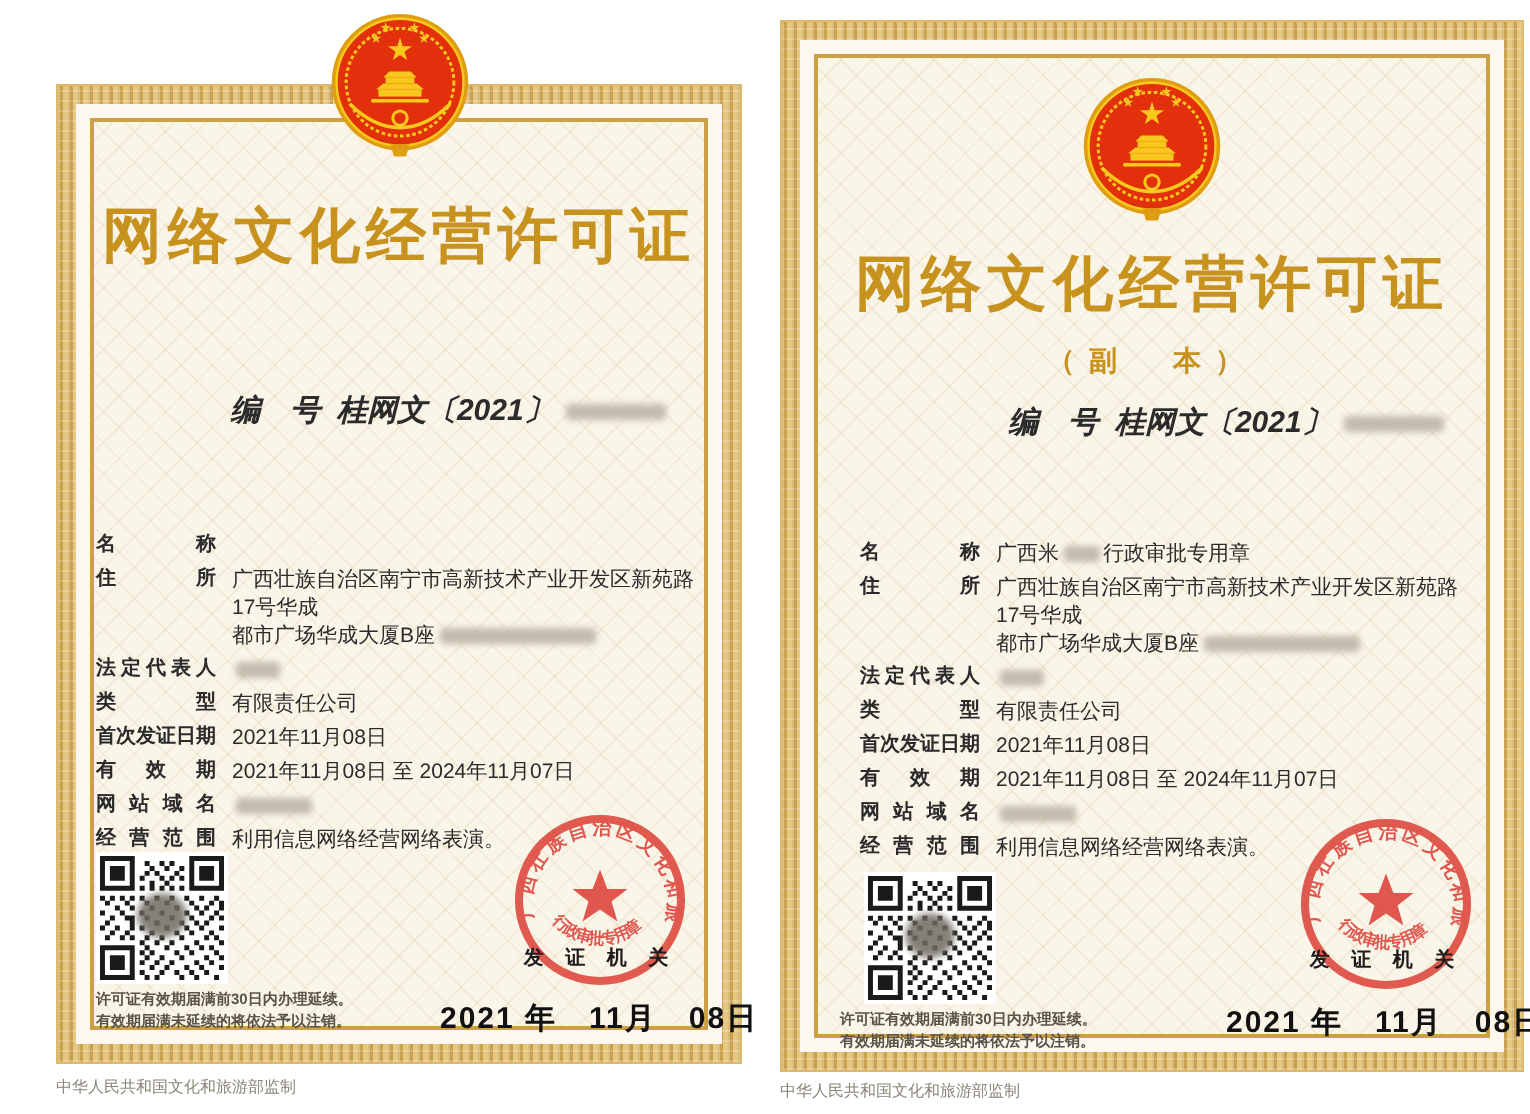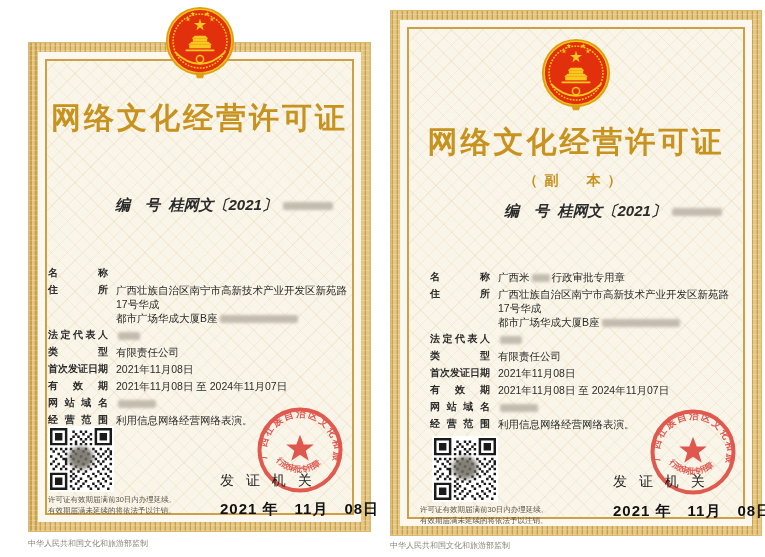--- a/index.html
+++ b/index.html
@@ -53,24 +53,24 @@
   }
   .fvalue{flex:1;line-height:14px;}
   .redact{
     display:inline-block;height:8px;border-radius:2px;
     background:#c3bcae;filter:blur(1.6px);vertical-align:middle;margin:0 2px;
   }
   .w18{width:18px;} .w22{width:22px;} .w26{width:26px;}
   .w38{width:38px;} .w50{width:50px;} .w78{width:78px;}
   .qr{position:absolute;width:62px;height:62px;background:#fff;padding:2px;}
   .qr svg{width:100%;height:100%;display:block;}
-  .notes{position:absolute;font-size:7.5px;color:#5a5347;line-height:11px;white-space:nowrap;}
+  .notes{position:absolute;font-size:7.5px;color:#5a5347;line-height:11px;white-space:nowrap;font-weight:bold;}
   .seal{position:absolute;width:90px;height:90px;opacity:.88;}
   .issuer{
-    position:absolute;text-align:left;font-size:14px;font-weight:normal;
+    position:absolute;text-align:center;font-size:10px;font-weight:bold;
     letter-spacing:4px;color:#1d1d1d;z-index:3;white-space:nowrap;
   }
   .issue-date{
     position:absolute;font-size:15px;font-weight:bold;
     color:#111;z-index:3;white-space:nowrap;letter-spacing:1px;
   }
   .footer-note{
     position:absolute;font-size:8px;color:#8a8578;text-align:left;z-index:1;
   }
 </style>

